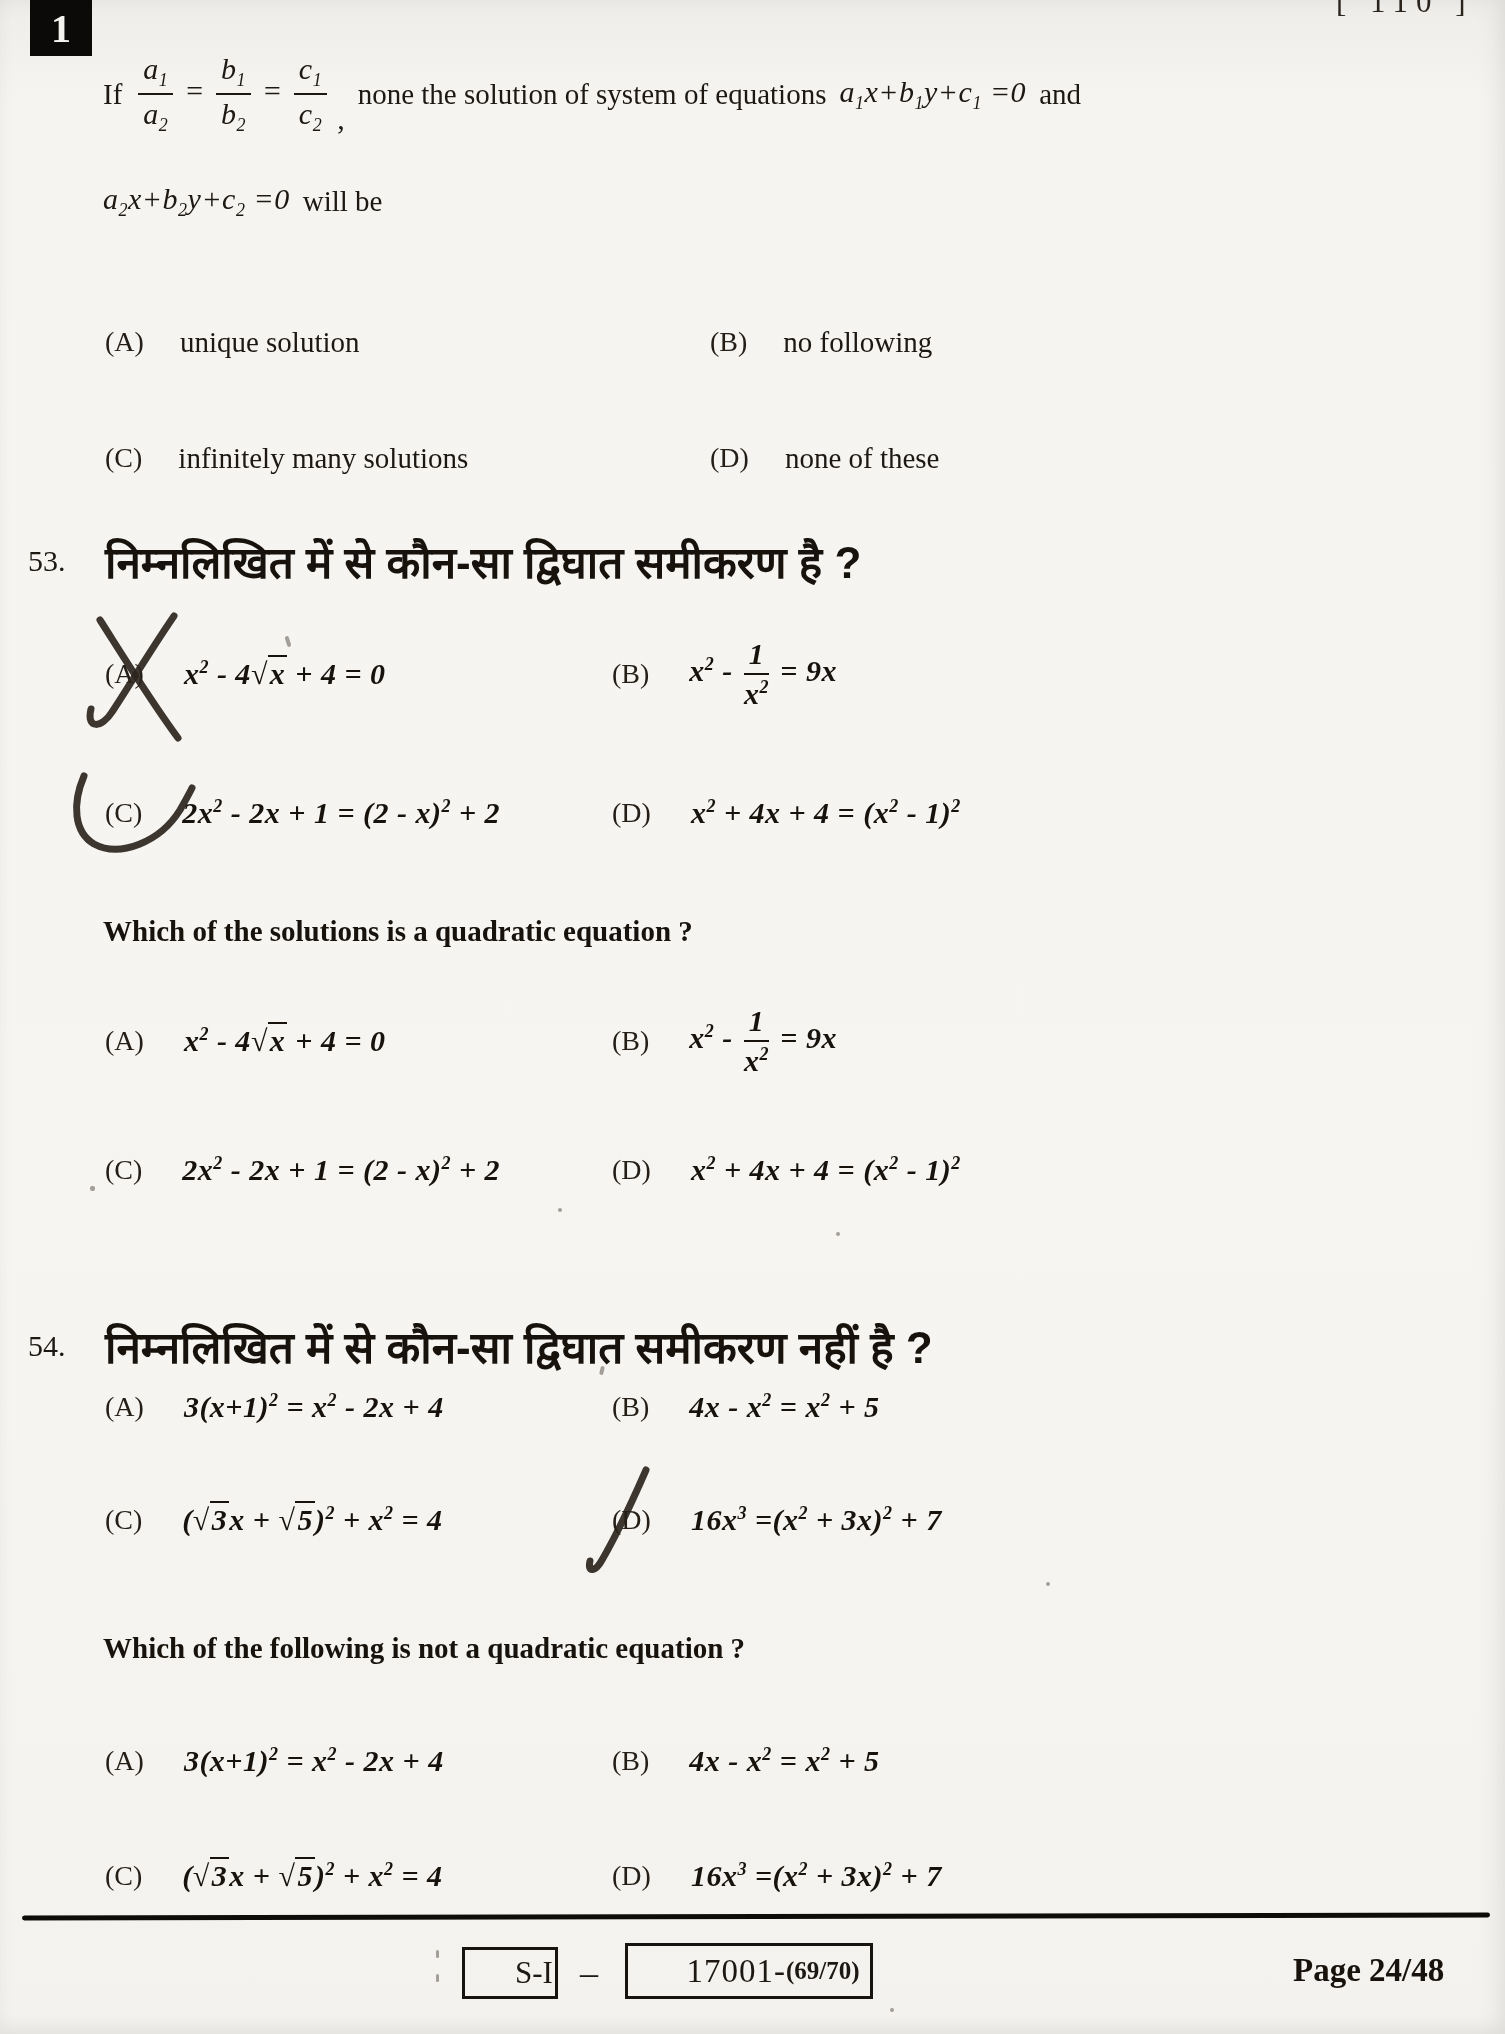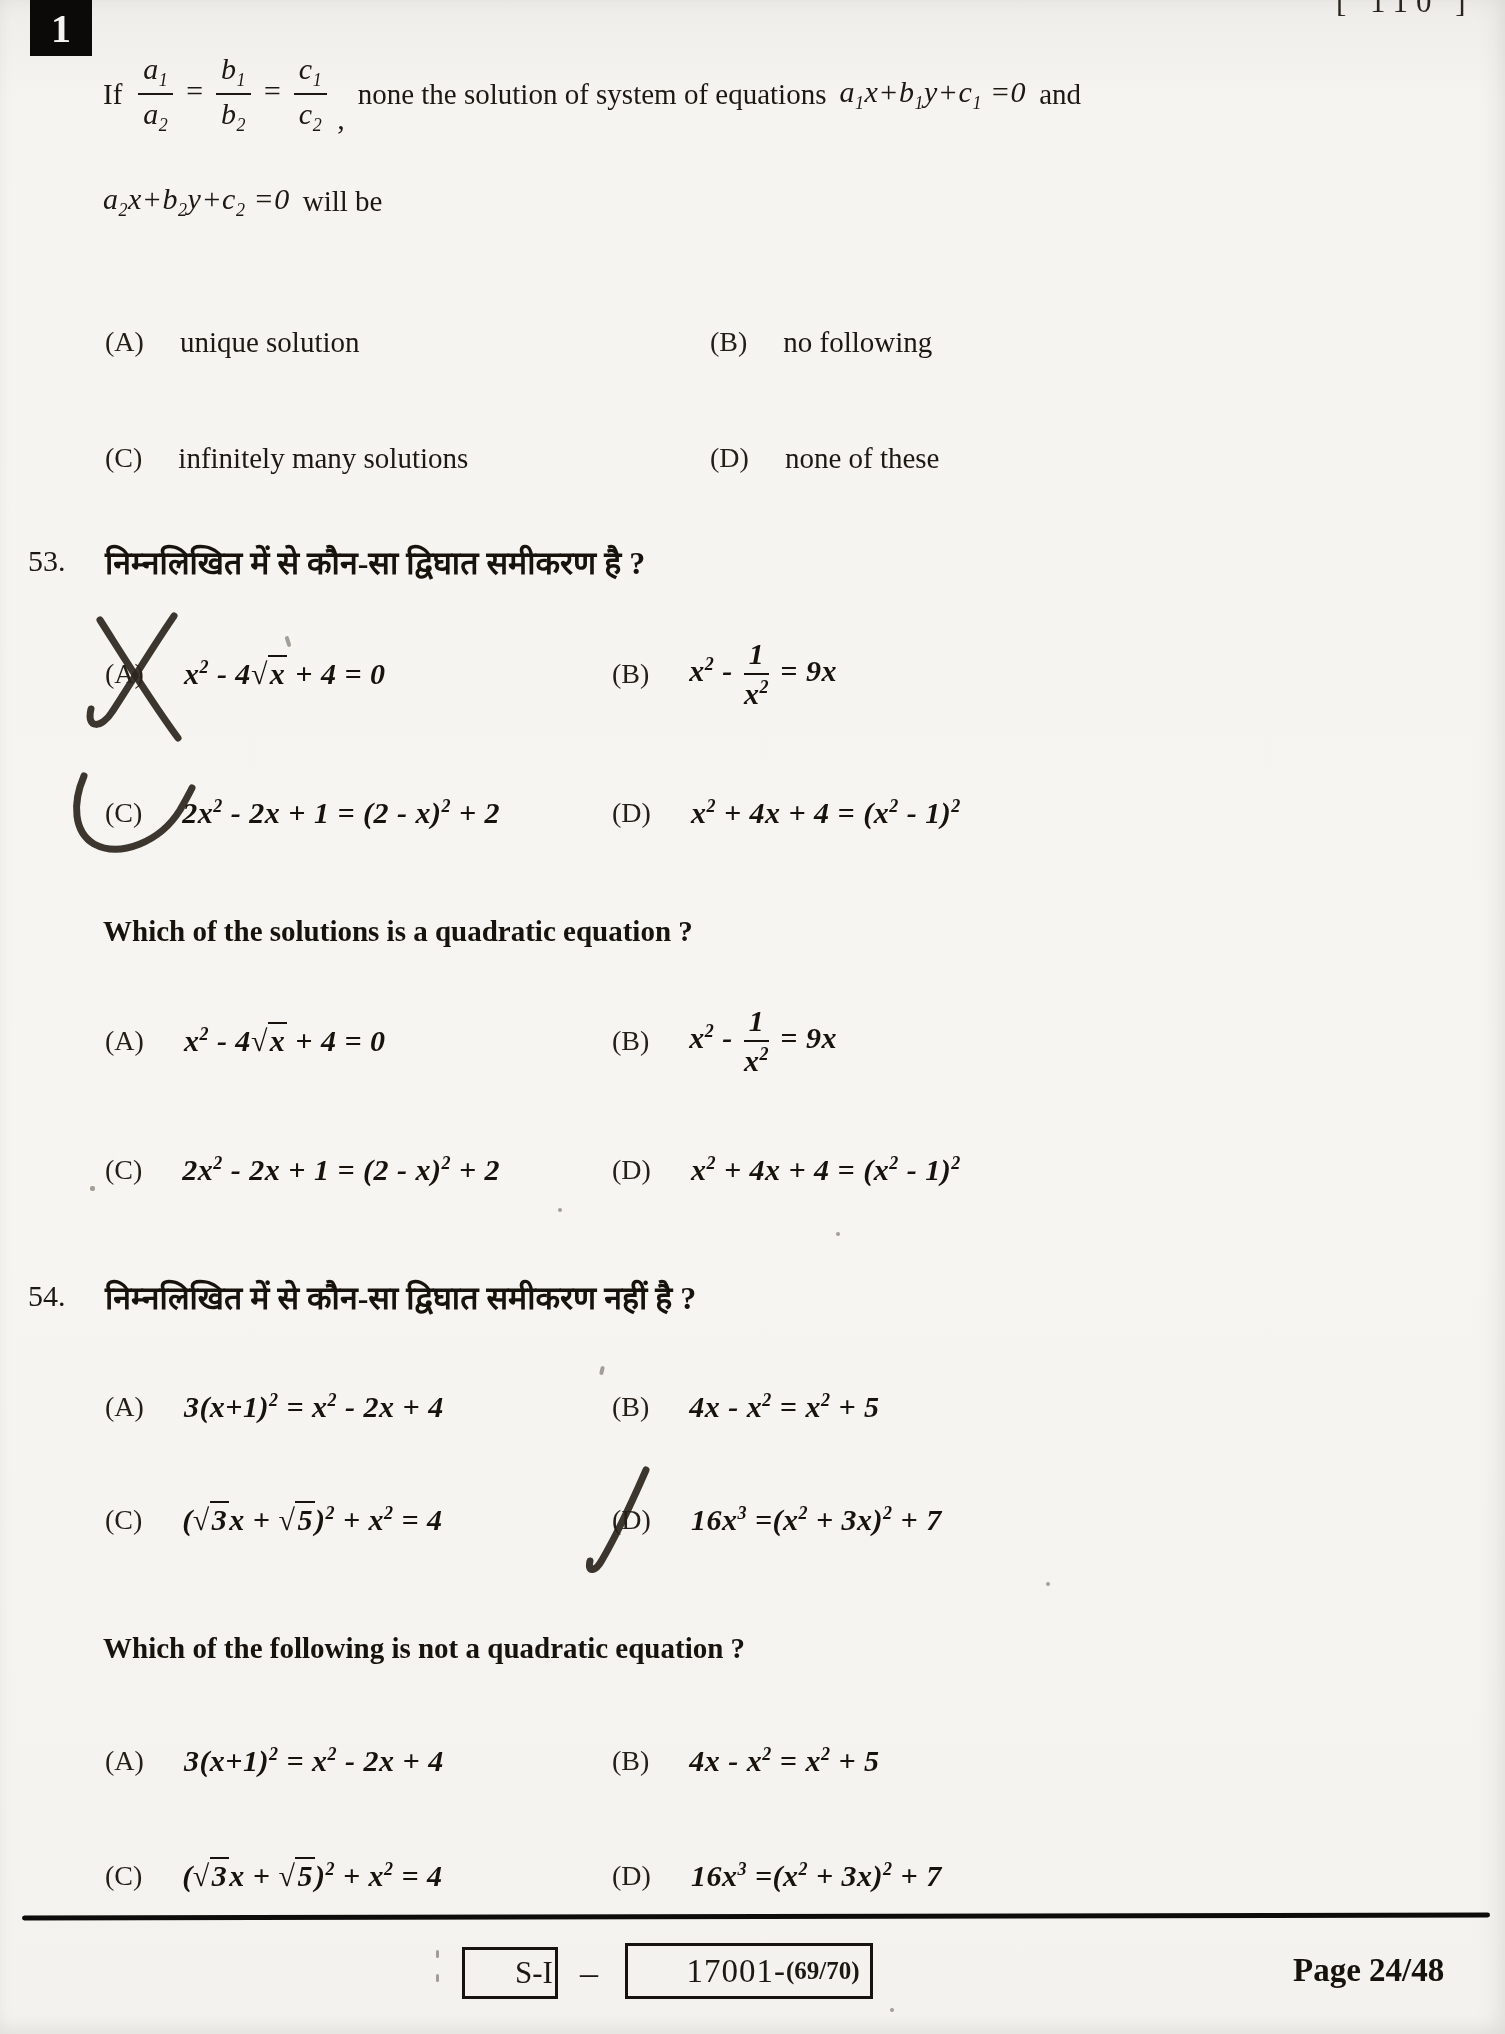--- a/index.html
+++ b/index.html
@@ -9,22 +9,22 @@
     background:linear-gradient(180deg,#eeede9 0%,#f5f4f1 5%,#f6f5f2 60%,#f3f2ee 100%);
     box-shadow: inset -10px 0 22px rgba(0,0,0,.05), inset 0 -8px 16px rgba(0,0,0,.04);
     font-family:"Liberation Serif", serif; color:#1d1812;
   }
   .abs { position:absolute; }
   .row { position:absolute; left:0; width:1505px; }
   .cell { position:absolute; top:0; height:100%; display:flex; align-items:center; }
   .lbl { font-size:28px; color:#241e16; margin-right:40px; white-space:nowrap; }
   .txt { font-size:29px; color:#1d1812; white-space:nowrap; }
   .qtext-en { font-size:29px; font-weight:700; color:#17120c; white-space:nowrap; }
-  .qtext-hi { font-size:32px; font-weight:700; color:#17120c; white-space:nowrap;
-              font-family:Liberation Serif, serif; }
+  .qtext-hi { font-size:44px; font-weight:700; color:#17120c; white-space:nowrap;
+              font-family:Liberation Sans, sans-serif; }
   .qnum { font-size:30px; color:#1d1812; }
   .math { font-size:30px; font-style:italic; font-weight:700; letter-spacing:.5px;
           white-space:nowrap; color:#17120c; }
   .math-light { font-weight:400; color:#1d1812; }
   .math sup { font-size:.6em; }
   .math sub { font-size:.6em; }
   .frac { display:inline-flex; flex-direction:column; align-items:center;
           vertical-align:middle; line-height:1.08; margin:0 3px; }
   .fnum { border-bottom:2.5px solid currentColor; padding:0 5px 3px; }
   .fden { padding-top:3px; }
@@ -166,21 +166,21 @@
     <div class="cell" style="left:105px;">
       <span class="lbl">(C)</span>
       <span class="math">2x<sup>2</sup> - 2x + 1 = (2 - x)<sup>2</sup> + 2</span>
     </div>
     <div class="cell" style="left:612px;">
       <span class="lbl">(D)</span>
       <span class="math">x<sup>2</sup> + 4x + 4 = (x<sup>2</sup> - 1)<sup>2</sup></span>
     </div>
   </div>
 
-  <div class="row" style="top:1270px; height:52px;">
+  <div class="row" style="top:1320px; height:52px;">
     <div class="cell" style="left:28px;">
       <span class="qnum">54.</span>
     </div>
     <div class="cell" style="left:105px;">
       <span class="qtext-hi">निम्नलिखित में से कौन-सा द्विघात समीकरण नहीं है ?</span>
     </div>
   </div>
 
   <div class="row" style="top:1378px; height:58px;">
     <div class="cell" style="left:105px;">

